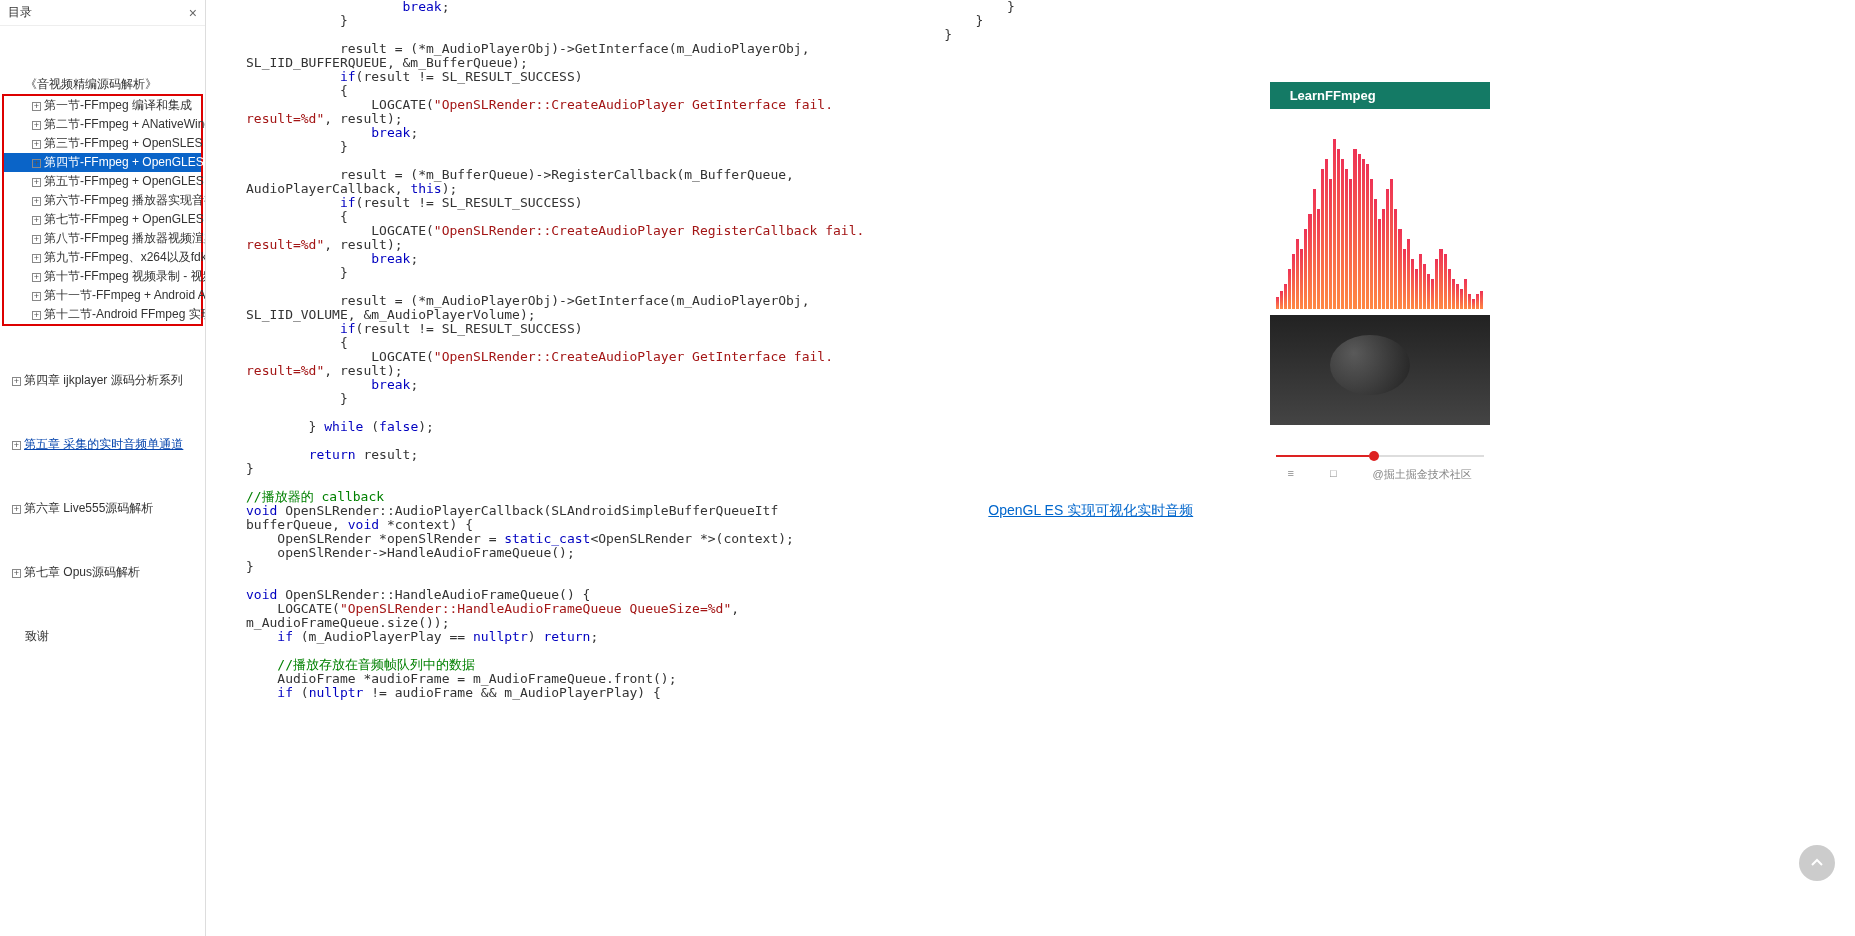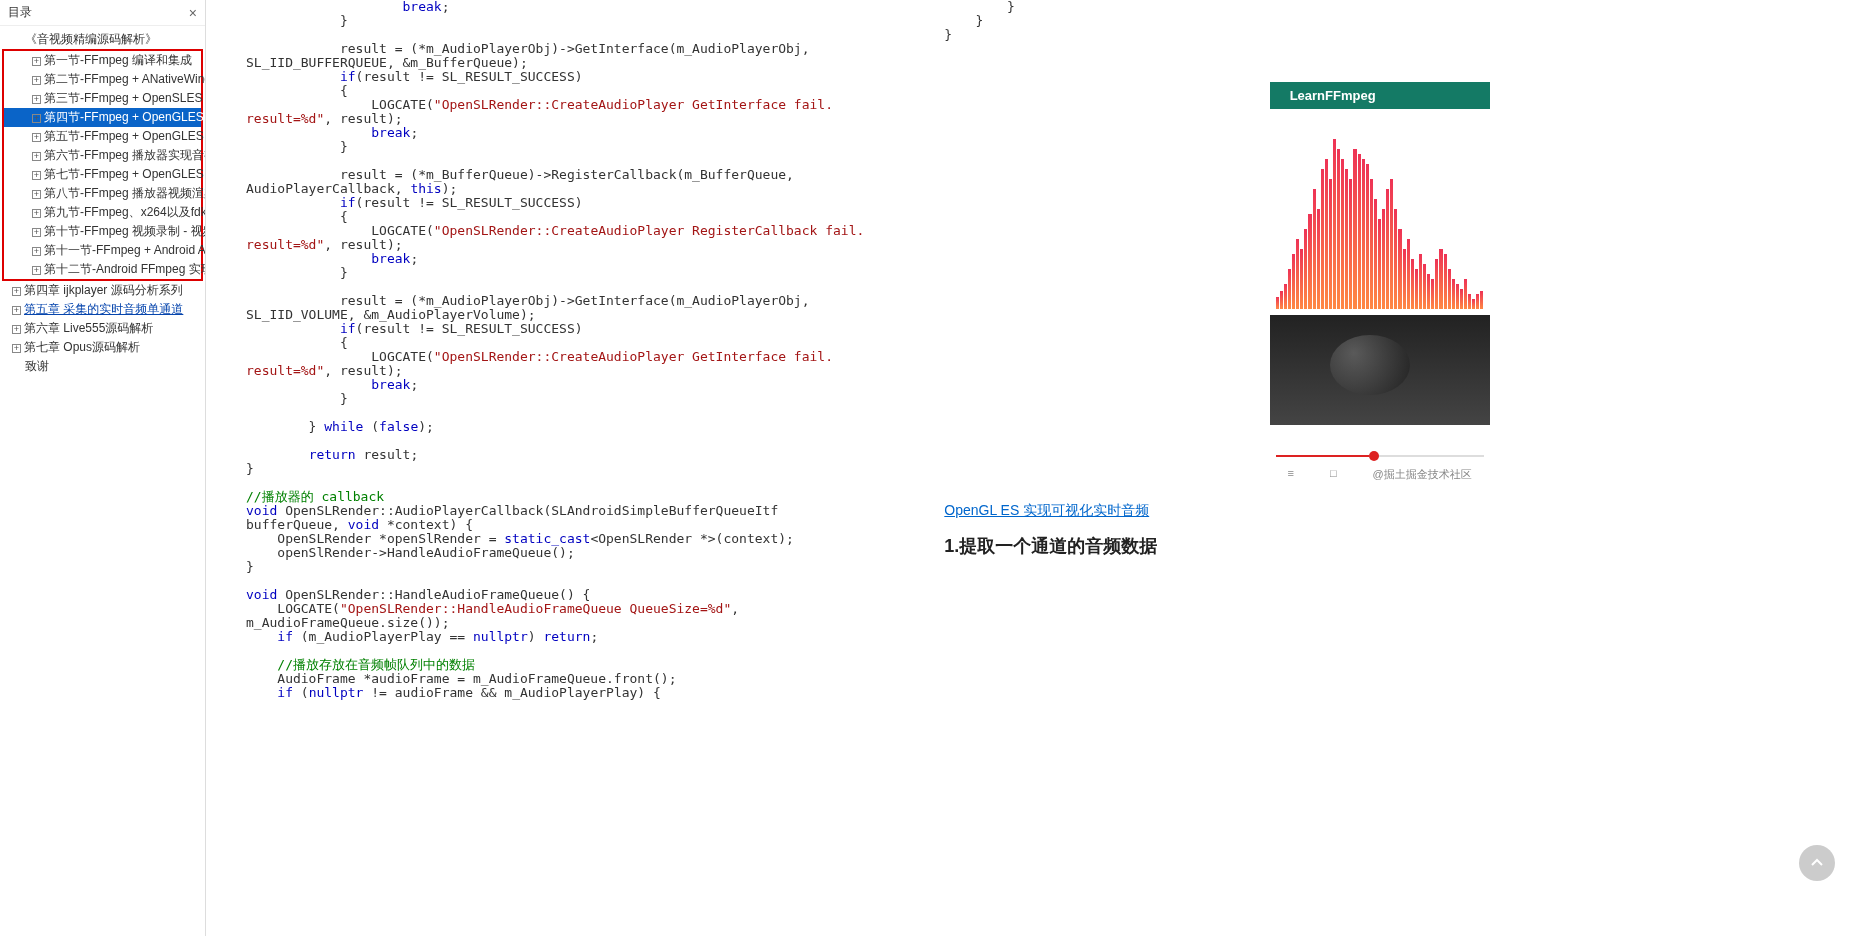--- a/index.html
+++ b/index.html
@@ -9,38 +9,38 @@
   position: fixed; left: 0; top: 0; width: 206px; height: 100%; border-right: 1px solid #ddd; background: #fff; overflow: hidden;
 }
 .sidebar-title {
   padding: 4px 8px; border-bottom: 1px solid #eee; display: flex; justify-content: space-between; align-items: center;
 }
 .sidebar-close { cursor: pointer; color: #666; font-size: 14px; }
 .tree { padding: 4px 0; }
 .tree-node { padding: 1px 0 1px 12px; line-height: 17px; white-space: nowrap; cursor: pointer; }
 .tree-node .tog { display: inline-block; width: 9px; height: 9px; border: 1px solid #888; text-align: center; line-height: 7px; font-size: 9px; margin-right: 3px; color: #555; }
 .tree-node .spacer { display: inline-block; width: 13px; }
-.lvl1 { padding-left: 12px; }
+.lvl1 { padding-left: 12px; margin-top: 45px; }
 .lvl2 { padding-left: 28px; }
 .selected { background: #0a64c8; color: #fff; }
 .linkish { color: #0645ad; text-decoration: underline; }
 .highlight-box { border: 2px solid #d00; margin: 0 2px; }
 
 .content { margin-left: 206px; padding: 0 40px 40px 40px; }
 .columns { display: flex; gap: 80px; }
 .col-left { flex: 0 0 600px; font-family: Consolas, Monaco, monospace; font-size: 13px; line-height: 14px; white-space: pre; color: #333; }
 .col-right { flex: 1; min-width: 0; }
 
 .kw-blue { color: #0000c0; }
 .str { color: #a31515; }
 .cm { color: #008000; }
 
 .article-title { font-size: 24px; font-weight: bold; margin: 60px 0 16px 0; color: #222; }
 .article-p { font-size: 14px; line-height: 22px; color: #444; margin-bottom: 12px; }
-.article-link { color: #0066cc; text-decoration: underline; font-size: 14px; }
+.article-link { color: #0066cc; text-decoration: underline; font-size: 14px; margin-left: 44px; }
 .section-h { font-size: 18px; font-weight: bold; margin: 14px 0 8px 0; color: #222; }
 
 .phone-mock { width: 220px; margin: 10px auto 16px auto; }
 .phone-header { background: #147a65; color: #fff; font-size: 13px; font-weight: bold; padding: 6px 20px; }
 .vis-area { height: 200px; display: flex; align-items: flex-end; gap: 1px; padding: 4px 6px 0 6px; }
 .vis-bar { flex: 1; background: linear-gradient(#e35, #f84); }
 .vid-area { height: 110px; background: linear-gradient(#222, #444); margin-top: 6px; position: relative; }
 .vid-shine { position: absolute; top: 20px; left: 60px; width: 80px; height: 60px; background: radial-gradient(circle at 30% 30%, #777, #111); border-radius: 50%; opacity: .6; }
 .progress { margin: 30px 6px 6px 6px; }
 .progress-line { height: 2px; background: #ddd; position: relative; }
@@ -209,21 +209,20 @@
             </div>
         </div>
         <div class="phone-nav">
           <span>≡</span>
           <span>□</span>
           <span>@掘土掘金技术社区</span>
         </div>
       </div>
 
       <a href="#" class="article-link">OpenGL ES 实现可视化实时音频</a>
-      <h2 class="section-h">1.提取一个通道的音频数据</h2>
     </div>
   </div>
 </div>
 
 <div class="scrolltop">
   <svg width="16" height="16" viewBox="0 0 16 16">
       <path d="M3 10 L8 5 L13 10" fill="none" stroke="#fff" stroke-width="2"></path>
     </svg>
 </div>
 

